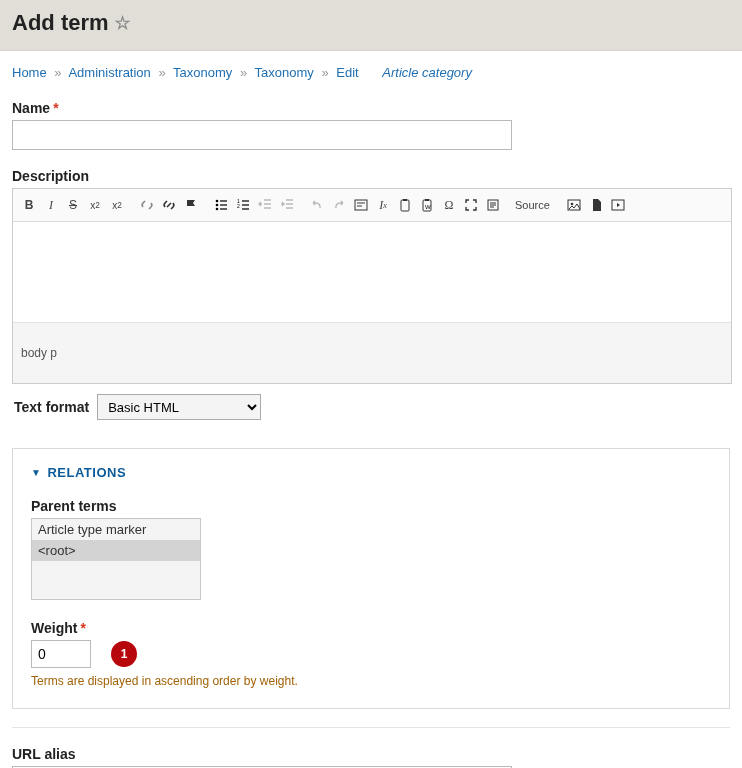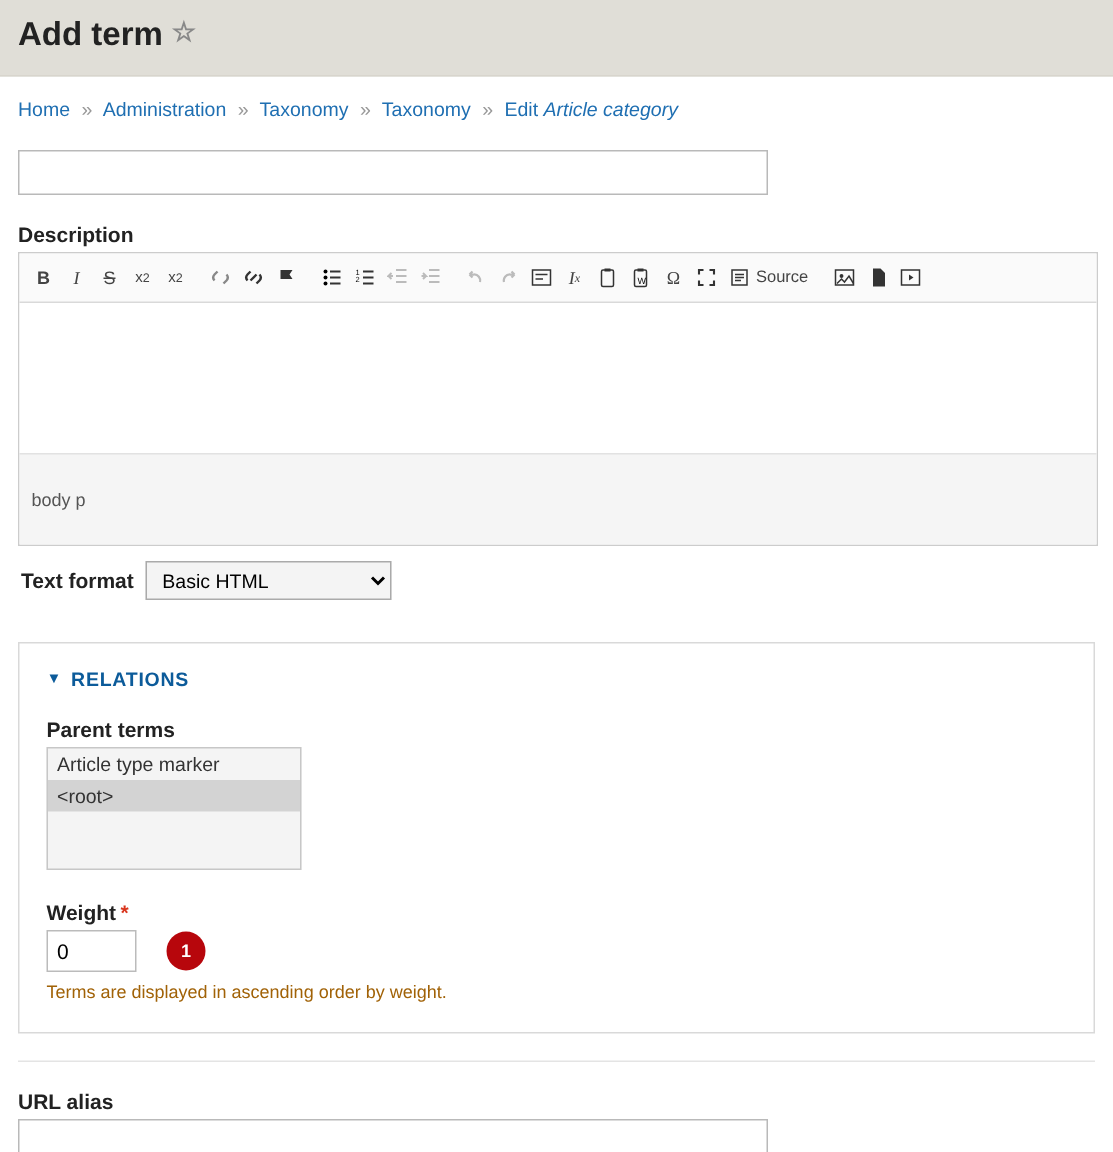--- a/index.html
+++ b/index.html
@@ -13,37 +13,38 @@
   .header-bar {
     background: #e0ded7;
     padding: 10px 12px 14px;
     border-bottom: 1px solid #d8d5cd;
   }
   .header-bar h1 {
     font-size: 22px;
     font-weight: bold;
     color: #222;
     display: flex;
+    align-items: center;
     gap: 6px;
   }
   .star-icon {
     display: inline-block;
     font-size: 18px;
     color: #888;
   }
   .content {
     padding: 14px 12px 18px;
   }
   .breadcrumb {
     font-size: 13px;
     margin-bottom: 20px;
   }
   .breadcrumb a { color: #1f6fb2; text-decoration: none; }
   .breadcrumb .sep { color: #999; margin: 0 4px; }
-  .breadcrumb .em { font-style: italic; color: #1f6fb2; }
+  .breadcrumb .em { font-style: italic; color: #1f6fb2; margin-left: 20px; }
   label.field-label, .field-label {
     font-weight: bold;
     font-size: 14px;
     color: #222;
     display: block;
     margin-bottom: 4px;
   }
   .required-mark { color: #d9351d; font-size: 14px; margin-left: 3px; }
   input[type=text].ti {
     width: 500px;
@@ -72,21 +73,21 @@
     align-items: center;
     justify-content: center;
     font-size: 12px;
     color: #444;
     cursor: pointer;
   }
   .tb svg { pointer-events: none; }
   .tb-sep {
     width: 6px; height: 20px; display: inline-block;
   }
-  .tb.src { width: auto; gap: 5px; padding: 0 4px; font-size: 11px; }
+  .tb.src { width: auto; gap: 16px; padding: 0 4px; font-size: 11px; }
   .editor-body {
     height: 100px;
     background: #fff;
   }
   .editor-status {
     background: #f5f5f5;
     border-top: 1px solid #e2e2e2;
     padding: 23px 8px;
     font-size: 12px;
     color: #555;
@@ -183,20 +184,23 @@
     <a href="#">Administration</a>
     <span class="sep">»</span>
     <a href="#">Taxonomy</a>
     <span class="sep">»</span>
     <a href="#">Taxonomy</a>
     <span class="sep">»</span>
     <a href="#"><span>Edit </span><span class="em">Article category</span></a>
   </div>
 
   <div class="field-block">
+    <label class="field-label">
+      <span>Name</span><span class="required-mark">*</span>
+    </label>
     <input type="text" class="ti" value="" style="">
   </div>
 
   <div class="field-block">
     <label class="field-label">Description</label>
     <div class="editor-wrap">
       <div class="toolbar">
         <span class="tb" style="font-weight:bold;">B</span>
         <span class="tb" style="font-style:italic;font-family:serif;">I</span>
         <span class="tb" style="text-decoration:line-through;">S</span>

